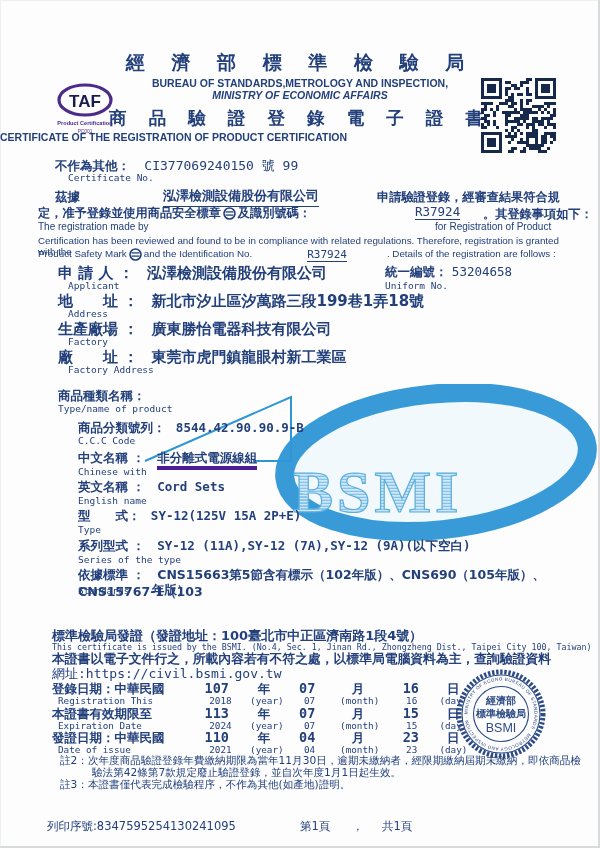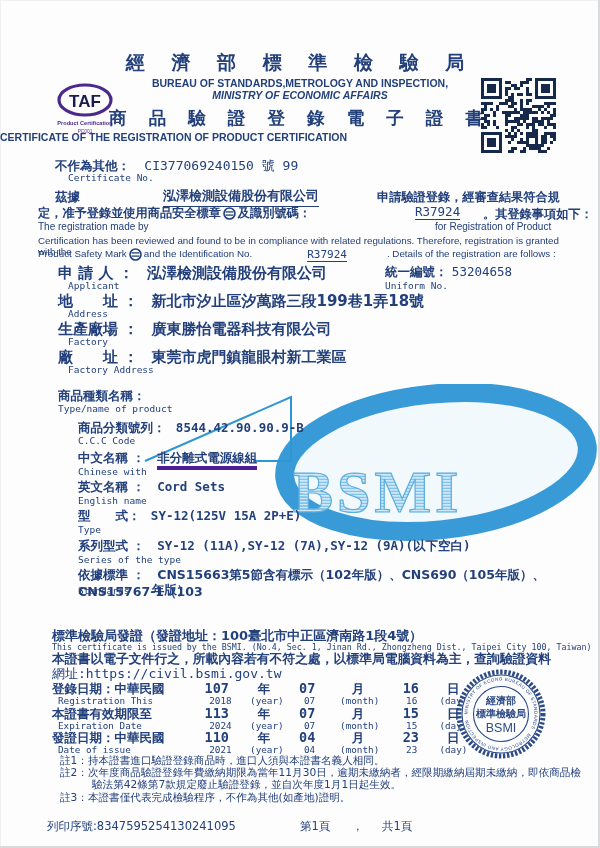--- a/index.html
+++ b/index.html
@@ -508,21 +508,20 @@
       <circle cx="46" cy="46" r="27.5" fill="none" stroke="#2c4a86" stroke-width="1.1"></circle>
       <text font-size="4.6" fill="#2c4a86" font-family="Liberation Sans, sans-serif" letter-spacing="0.4">
         <textPath href="#sealRing">· BUREAU OF STANDARDS · METROLOGY AND INSPECTION · MINISTRY OF ECONOMIC AFFAIRS ·</textPath>
       </text>
       <text x="46" y="36" text-anchor="middle" font-size="10" font-weight="600" fill="#2c4a86">經濟部</text>
       <text x="46" y="49" text-anchor="middle" font-size="10" font-weight="600" fill="#2c4a86">標準檢驗局</text>
       <text x="46" y="64" text-anchor="middle" font-size="12.5" font-family="Liberation Sans, sans-serif" fill="#2c4a86">BSMI</text>
     </svg>
 
     <div class="abs notes">
-      <div>註1：持本證書進口驗證登錄商品時，進口人須與本證書名義人相同。</div>
       <div>註2：次年度商品驗證登錄年費繳納期限為當年11月30日，逾期未繳納者，經限期繳納屆期未繳納，即依商品檢</div>
       <div class="cont">驗法第42條第7款規定廢止驗證登錄，並自次年度1月1日起生效。</div>
       <div>註3：本證書僅代表完成檢驗程序，不作為其他(如產地)證明。</div>
     </div>
 
     <div class="abs foot-print">列印序號:8347595254130241095</div>
     <div class="abs foot-page">第1頁</div>
     <div class="abs foot-sep">，</div>
     <div class="abs foot-total">共1頁</div>
 

